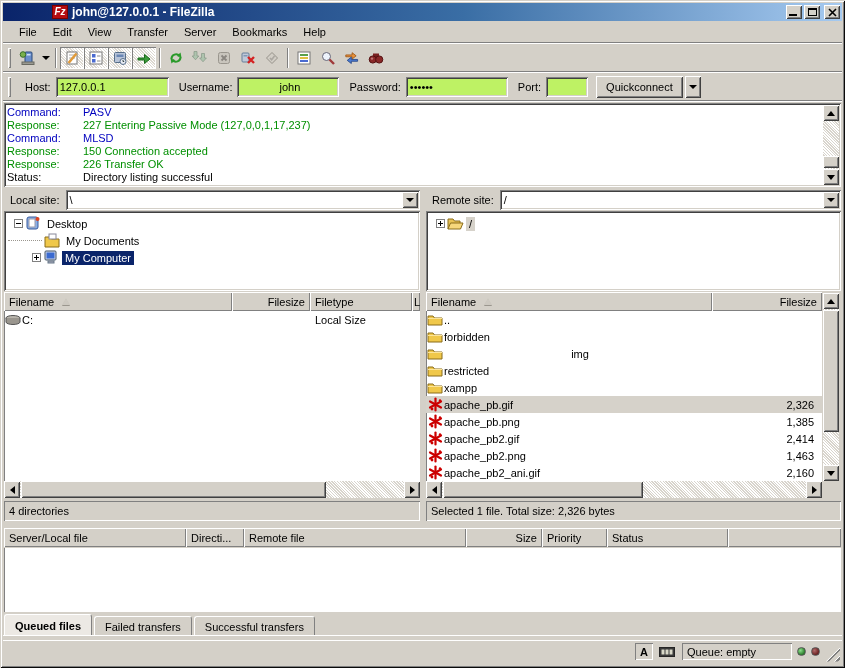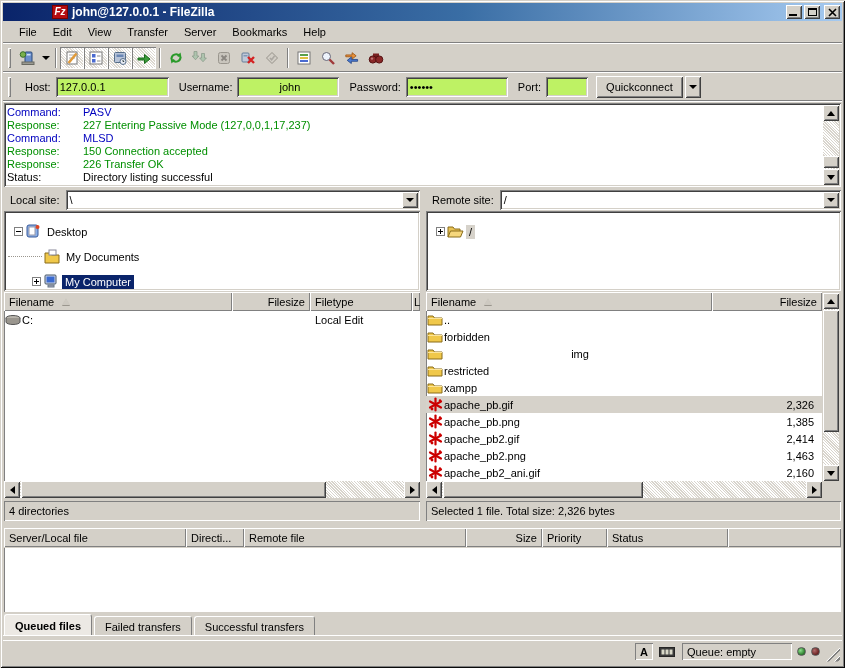--- a/index.html
+++ b/index.html
@@ -65,21 +65,21 @@
   .tri-d{width:0;height:0;border-left:4px solid transparent;border-right:4px solid transparent;border-top:5px solid #000;}
   .tri-l{width:0;height:0;border-top:4px solid transparent;border-bottom:4px solid transparent;border-right:5px solid #000;}
   .tri-r{width:0;height:0;border-top:4px solid transparent;border-bottom:4px solid transparent;border-left:5px solid #000;}
   
   .siterow-label{padding:0 6px;display:flex;align-items:center;height:20px;}
   .combo{height:20px;background:#fff;position:relative;display:flex;align-items:center;padding:0 20px 0 4px;
     box-shadow:inset 1px 1px 0 #808080, inset -1px -1px 0 #fff, inset 2px 2px 0 #404040, inset -2px -2px 0 #d4d0c8;}
   .combo-btn{position:absolute;right:2px;top:2px;bottom:2px;width:16px;display:flex;align-items:center;justify-content:center;}
   
   .pane{background:#fff;}
-  .trow{height:17px;display:flex;align-items:center;white-space:nowrap;margin-top:8px;}
+  .trow{height:17px;display:flex;align-items:center;white-space:nowrap;}
   .expbox{width:9px;height:9px;background:#fff;border:1px solid #808080;position:relative;flex:none;}
   .expbox .h{position:absolute;left:1px;right:1px;top:3px;height:1px;background:#000;}
   .expbox .v{position:absolute;top:1px;bottom:1px;left:3px;width:1px;background:#000;}
   .ticon{width:17px;height:15px;flex:none;margin:0 2px;}
   .ticon svg{display:block;}
   .tlabel{padding:1px 3px;}
   .sel-active{background:#0a246a;color:#fff;}
   .sel-inactive{background:#d6d2ca;}
   .hcell{height:19px;background:#d4d0c8;box-shadow:inset 1px 1px 0 #fff, inset -1px -1px 0 #808080;
     display:flex;align-items:center;padding:0 5px;overflow:hidden;white-space:nowrap;}
@@ -401,21 +401,21 @@
   <div class="abs pane" style="left:4px;top:311px;width:416px;height:170px;box-shadow:inset 1px 0 0 #808080, inset -1px 0 0 #fff;">
     <div class="frow">
       <span class="ficon">
         <svg width="16" height="12">
             <ellipse cx="8" cy="4" rx="7" ry="2.5" fill="#b8b4ac" stroke="#555"></ellipse>
             <path d="M1 4 v4 a7 2.5 0 0 0 14 0 v-4" fill="#9a968e" stroke="#555"></path>
           </svg>
       </span>
       <span style="width:210px;">C:</span>
       <span class="fsize" style="width:78px;"></span>
-      <span style="padding-left:5px;">Local Edit</span>
+      <span style="padding-left:5px;">Local Size</span>
     </div>
   </div>
   <div class="sbh abs" style="left:4px;top:481px;width:416px;">
     <div class="sbtn raised2" style="left:0;top:0;height:17px;">
         <span class="tri-l"></span>
       </div>
     <div class="sthumb raised2" style="left:17px;top:0;width:305px;height:17px;"></div>
     <div class="sbtn raised2" style="right:0;top:0;height:17px;">
         <span class="tri-r"></span>
       </div>

